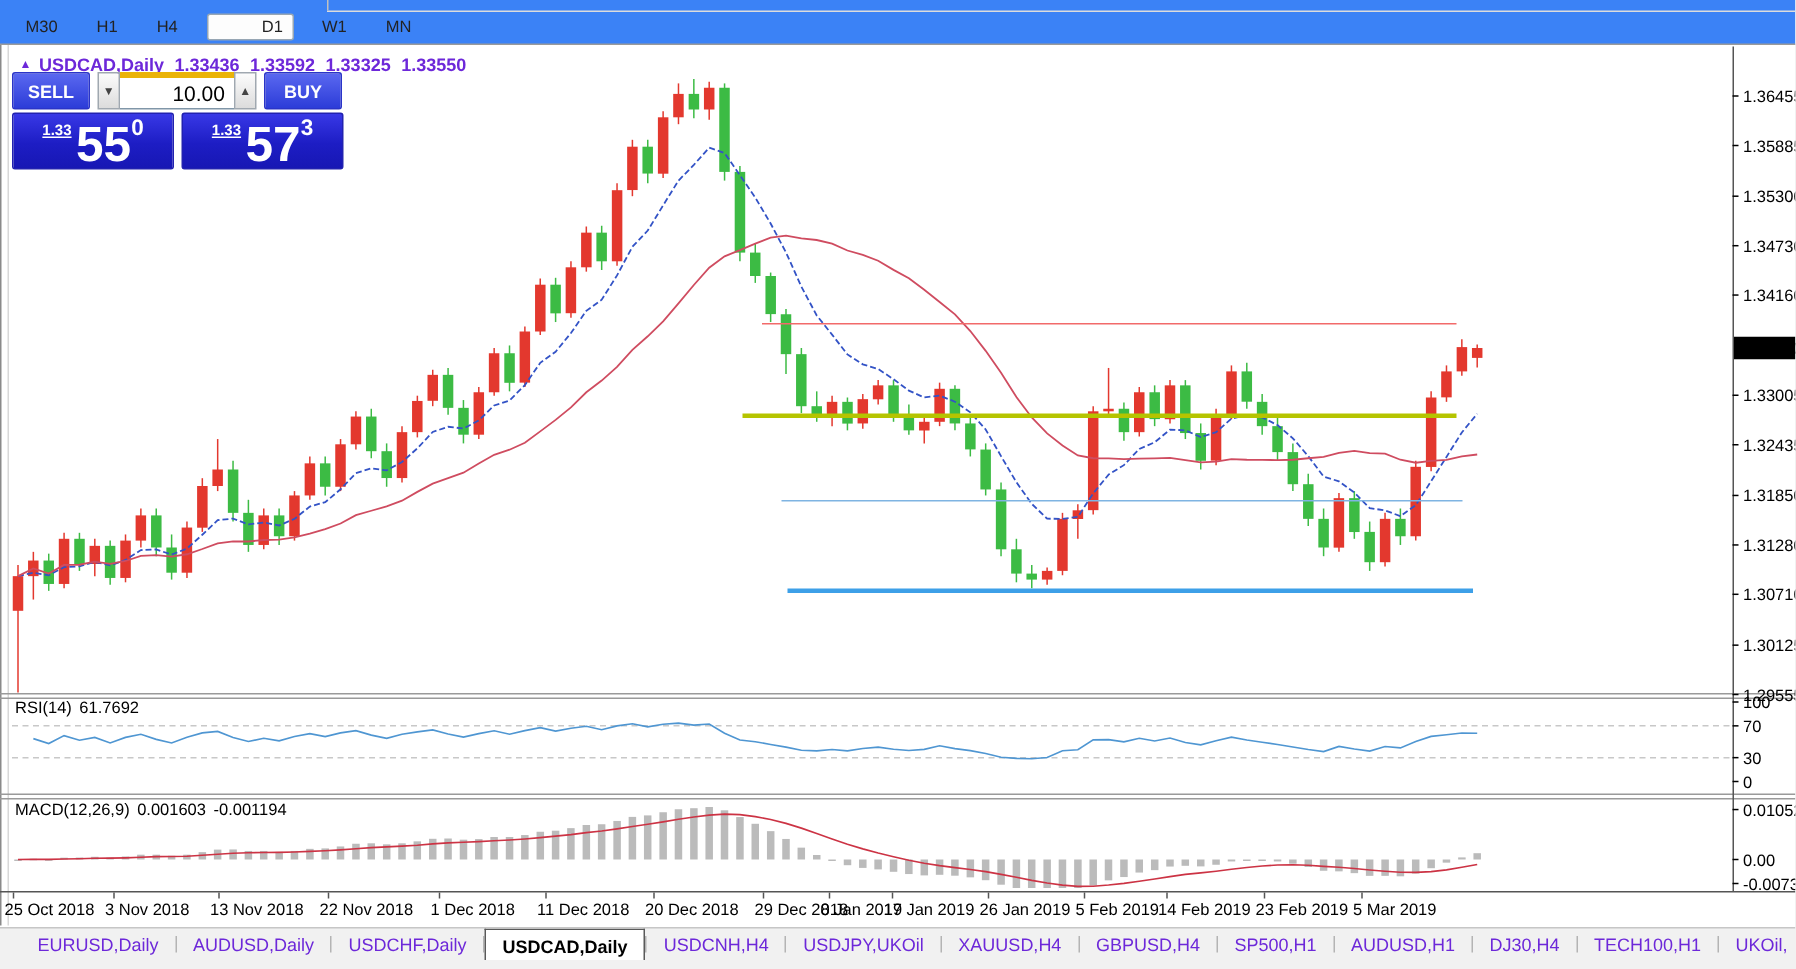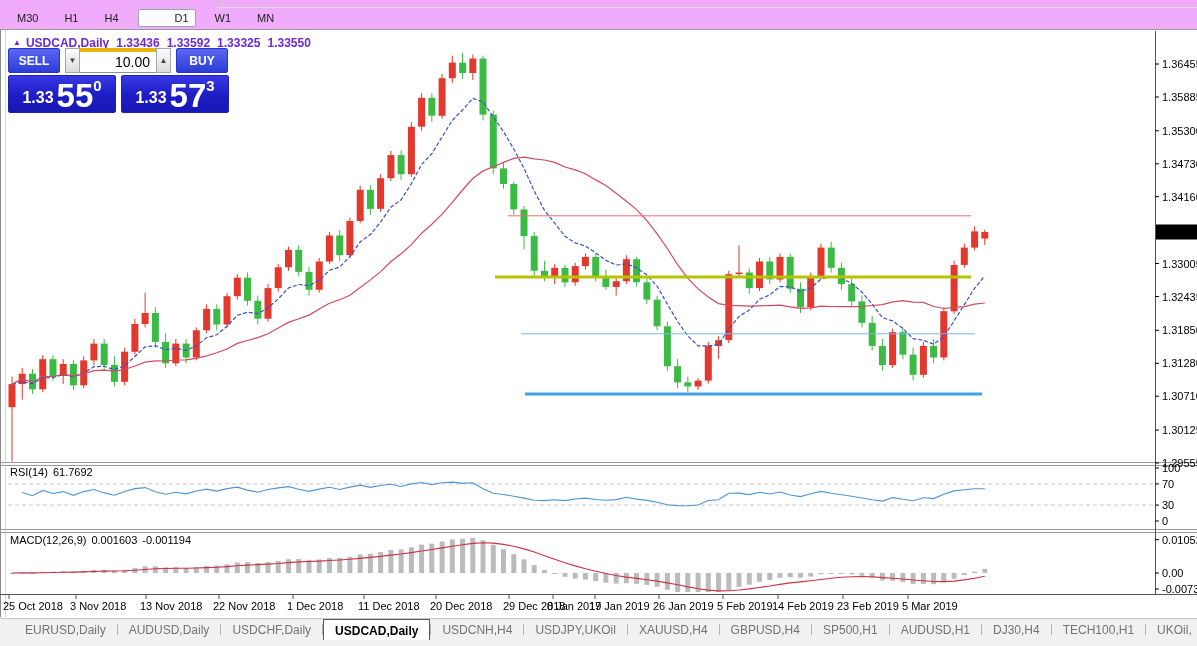--- a/index.html
+++ b/index.html
@@ -1,20 +1,20 @@
 <!DOCTYPE html>
 <html><head>
 <meta charset="utf-8">
 <style>
   html,body{margin:0;padding:0;background:#e8e8e8;font-family:"Liberation Sans",sans-serif;}
   #app{position:relative;width:1197px;height:646px;background:#fff;overflow:hidden;}
   svg text{font-family:"Liberation Sans",sans-serif;font-size:11px;fill:#000;}
 
   
-  #topbar{position:absolute;left:0;top:0;width:1197px;height:30px;background:#f0abfc;z-index:3;border-bottom:1px solid #9a9a9a;box-sizing:border-box;}
+  #topbar{position:absolute;left:0;top:0;width:1197px;height:30px;background:#3b82f6;z-index:3;border-bottom:1px solid #9a9a9a;box-sizing:border-box;}
   #topbar .top-hairline{position:absolute;left:218px;top:7px;width:979px;height:1px;background:#dcdcdc;}
   #topbar .tb-divider{position:absolute;left:218px;top:0;width:1px;height:7px;background:#c0c0c0;}
   #tf-row{position:absolute;left:10px;top:7px;display:flex;gap:12px;align-items:center;height:21px;}
   .tf-btn{font-size:11px;color:#222;padding:2px 6px;border:1px solid transparent;border-radius:2px;}
   .tf-btn.active{background:#fdfdfd;border:1px solid #97a6b4;padding-left:36px;}
 
   
   #chart-svg{position:absolute;left:0;top:0;z-index:1;}
 
   
@@ -25,33 +25,33 @@
   
   #trade-panel{position:absolute;left:8px;top:48px;z-index:2;width:222px;}
   .tp-row1{display:flex;height:25px;align-items:stretch;}
   .tp-btn{width:50px;color:#fff;font-size:12px;font-weight:bold;display:flex;align-items:center;justify-content:center;border:1px solid #2a34c8;border-radius:2px;background:linear-gradient(#5a68f0,#2c3cd8);}
   .tp-spin{width:15px;background:linear-gradient(#fcfcfc,#dcdcdc);border:1px solid #a0a8b0;display:flex;align-items:center;justify-content:center;font-size:8px;color:#444;box-sizing:border-box;}
   .tp-vol-wrap{width:76px;border-top:4px solid #eab308;border-bottom:1px solid #8096a8;background:#fff;display:flex;}
   #volume-input{width:100%;border:none;outline:none;background:#fff;font-family:"Liberation Sans",sans-serif;font-size:14px;text-align:right;padding:0 6px 0 0;color:#000;}
   .tp-gap{width:5px;}
   .tp-row2{display:flex;margin-top:2px;height:38px;}
   .tp-price-box{width:108px;background:linear-gradient(#3838e6,#1d1dc4 55%,#1717b4);border:1px solid #2222b0;border-radius:2px;color:#fff;display:flex;align-items:flex-end;justify-content:center;padding-bottom:2px;box-sizing:border-box;}
-  .tp-price-box .small{font-size:16px;font-weight:bold;margin-right:3px;margin-bottom:3px;}
+  .tp-price-box .small{font-size:10px;font-weight:bold;margin-right:3px;margin-bottom:17px;text-decoration:underline;}
   .tp-price-box .big{font-size:33px;font-weight:bold;line-height:0.85;}
   .tp-price-box .sup{font-size:15px;font-weight:bold;align-self:flex-start;margin-top:1px;}
 
   
   .ind-label{position:absolute;left:10px;z-index:2;font-size:11px;color:#000;white-space:nowrap;}
   #rsi-caption{top:466px;}
   #macd-caption{top:534px;}
   .ind-label span{margin-right:5px;}
 
   
   #tabbar{position:absolute;left:0;top:618px;width:1197px;height:22px;background:#f1f1f1;border-top:1px solid #c6c6c6;z-index:3;display:flex;align-items:stretch;padding-left:14px;box-sizing:border-box;overflow:hidden;}
-  .tab{font-size:12px;color:#737373;padding:4px 11px 0;white-space:nowrap;}
+  .tab{font-size:12px;color:#6d28d9;padding:4px 11px 0;white-space:nowrap;}
   .tab.active{background:#fff;border:1px solid #5a5a5a;border-bottom:none;font-weight:bold;color:#000;}
   .tab-sep{width:1px;background:#b4b4b4;margin:5px 0;flex:0 0 1px;}
   #statusbar{position:absolute;left:0;top:640px;width:1197px;height:6px;background:#f1f1f1;z-index:3;}
 </style>
 </head>
 <body>
 
 <div id="app">
 
   <div id="topbar">

